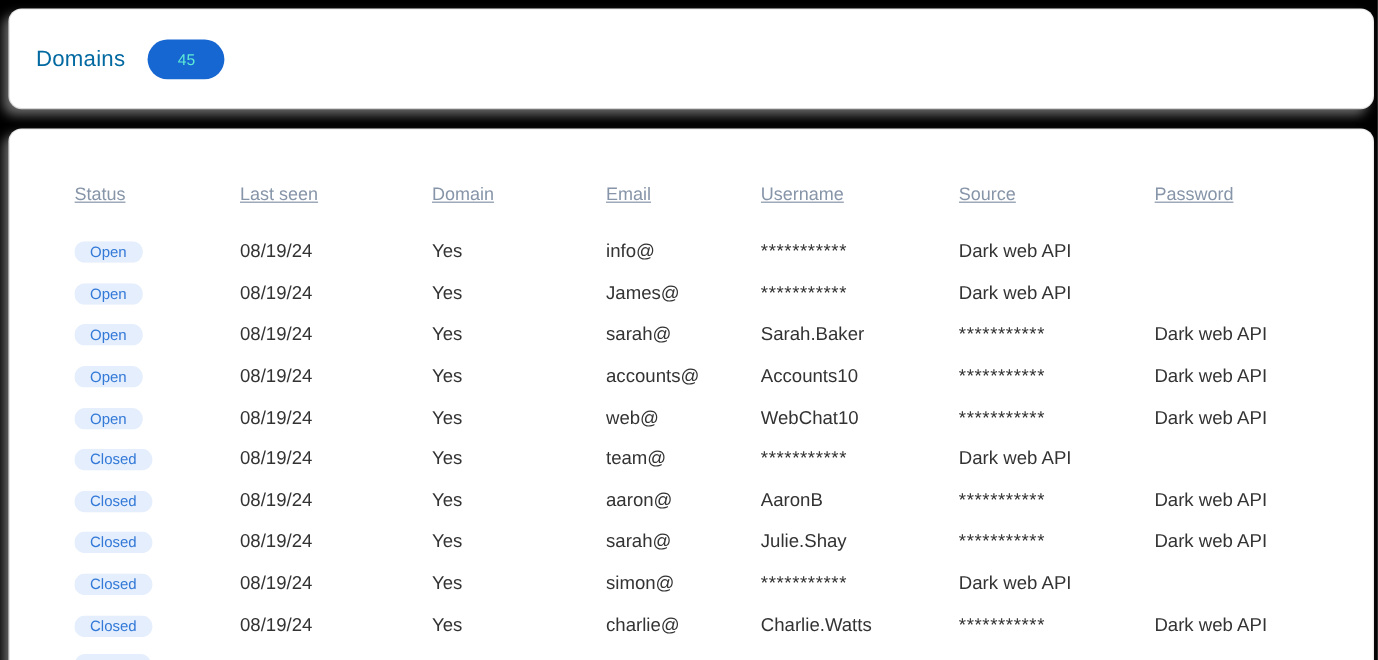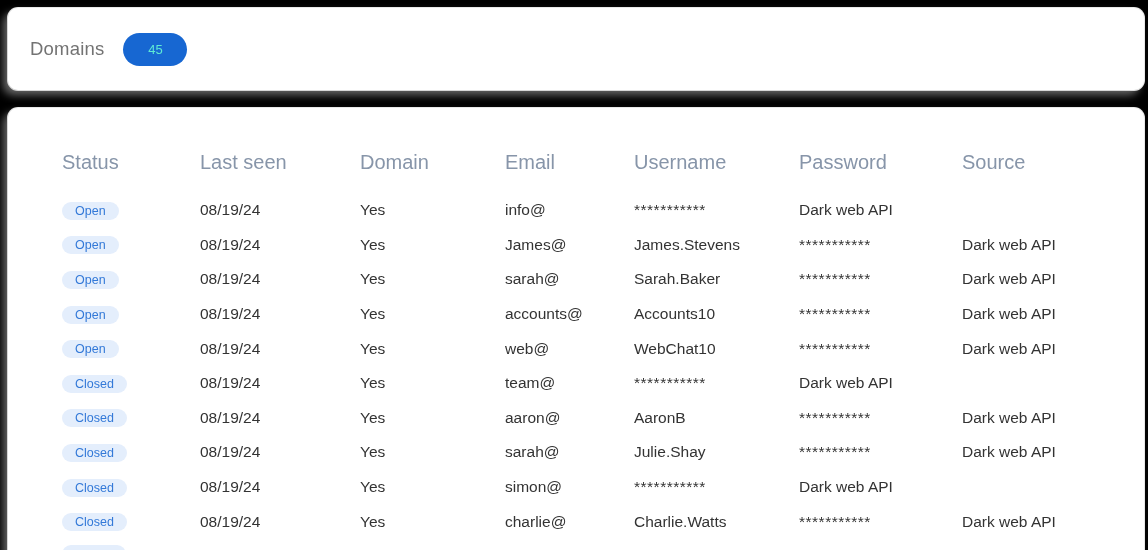--- a/index.html
+++ b/index.html
@@ -23,21 +23,21 @@
     top: 8px;
     height: 82px;
     display: flex;
     align-items: center;
     padding-left: 22px;
     box-sizing: border-box;
   }
   .page-title {
     font-size: 18.5px;
     font-weight: 500;
-    color: #737373;
+    color: #0369a1;
     letter-spacing: 0.2px;
   }
   .count-badge {
     margin-left: 19px;
     background: var(--accent, #1767d2);
     color: #5eead4;
     height: 33px;
     min-width: 64px;
     border-radius: 17px;
     display: inline-flex;
@@ -55,22 +55,23 @@
     padding: 40px 0 0 54px;
   }
   .grid-cols {
     display: grid;
     grid-template-columns: 138px 160px 145px 129px 165px 163px 1fr;
     align-items: center;
   }
   .thead {
     height: 28px;
     color: var(--header-text, #8795a9);
-    font-size: 20px;
+    font-size: 15px;
     font-weight: 400;
+    text-decoration: underline;
   }
   .tbody {
     margin-top: 17px;
   }
   .trow {
     height: 34.6px;
     font-size: 15.5px;
     color: var(--cell-text, #333333);
   }
   .status-badge {
@@ -106,38 +107,37 @@
 </div>
 
 <div class="card" id="table-card">
   <div class="table">
     <div class="thead grid-cols">
         <div class="cell">Status</div>
         <div class="cell">Last seen</div>
         <div class="cell">Domain</div>
         <div class="cell">Email</div>
         <div class="cell">Username</div>
+        <div class="cell">Source</div>
         <div class="cell">Password</div>
-        <div class="cell">Source</div>
       </div>
     <div class="tbody">
         <div class="trow grid-cols">
           <div class="cell"><span class="status-badge">Open</span></div>
           <div class="cell">08/19/24</div>
           <div class="cell">Yes</div>
           <div class="cell">info@</div>
           <div class="cell password-cell">***********</div>
           <div class="cell">Dark web API</div>
         </div>
         <div class="trow grid-cols">
           <div class="cell"><span class="status-badge">Open</span></div>
           <div class="cell">08/19/24</div>
           <div class="cell">Yes</div>
           <div class="cell">James@</div>
-          <div class="cell">James.Stevens</div>
           <div class="cell password-cell">***********</div>
           <div class="cell">Dark web API</div>
         </div>
         <div class="trow grid-cols">
           <div class="cell"><span class="status-badge">Open</span></div>
           <div class="cell">08/19/24</div>
           <div class="cell">Yes</div>
           <div class="cell">sarah@</div>
           <div class="cell">Sarah.Baker</div>
           <div class="cell password-cell">***********</div>

